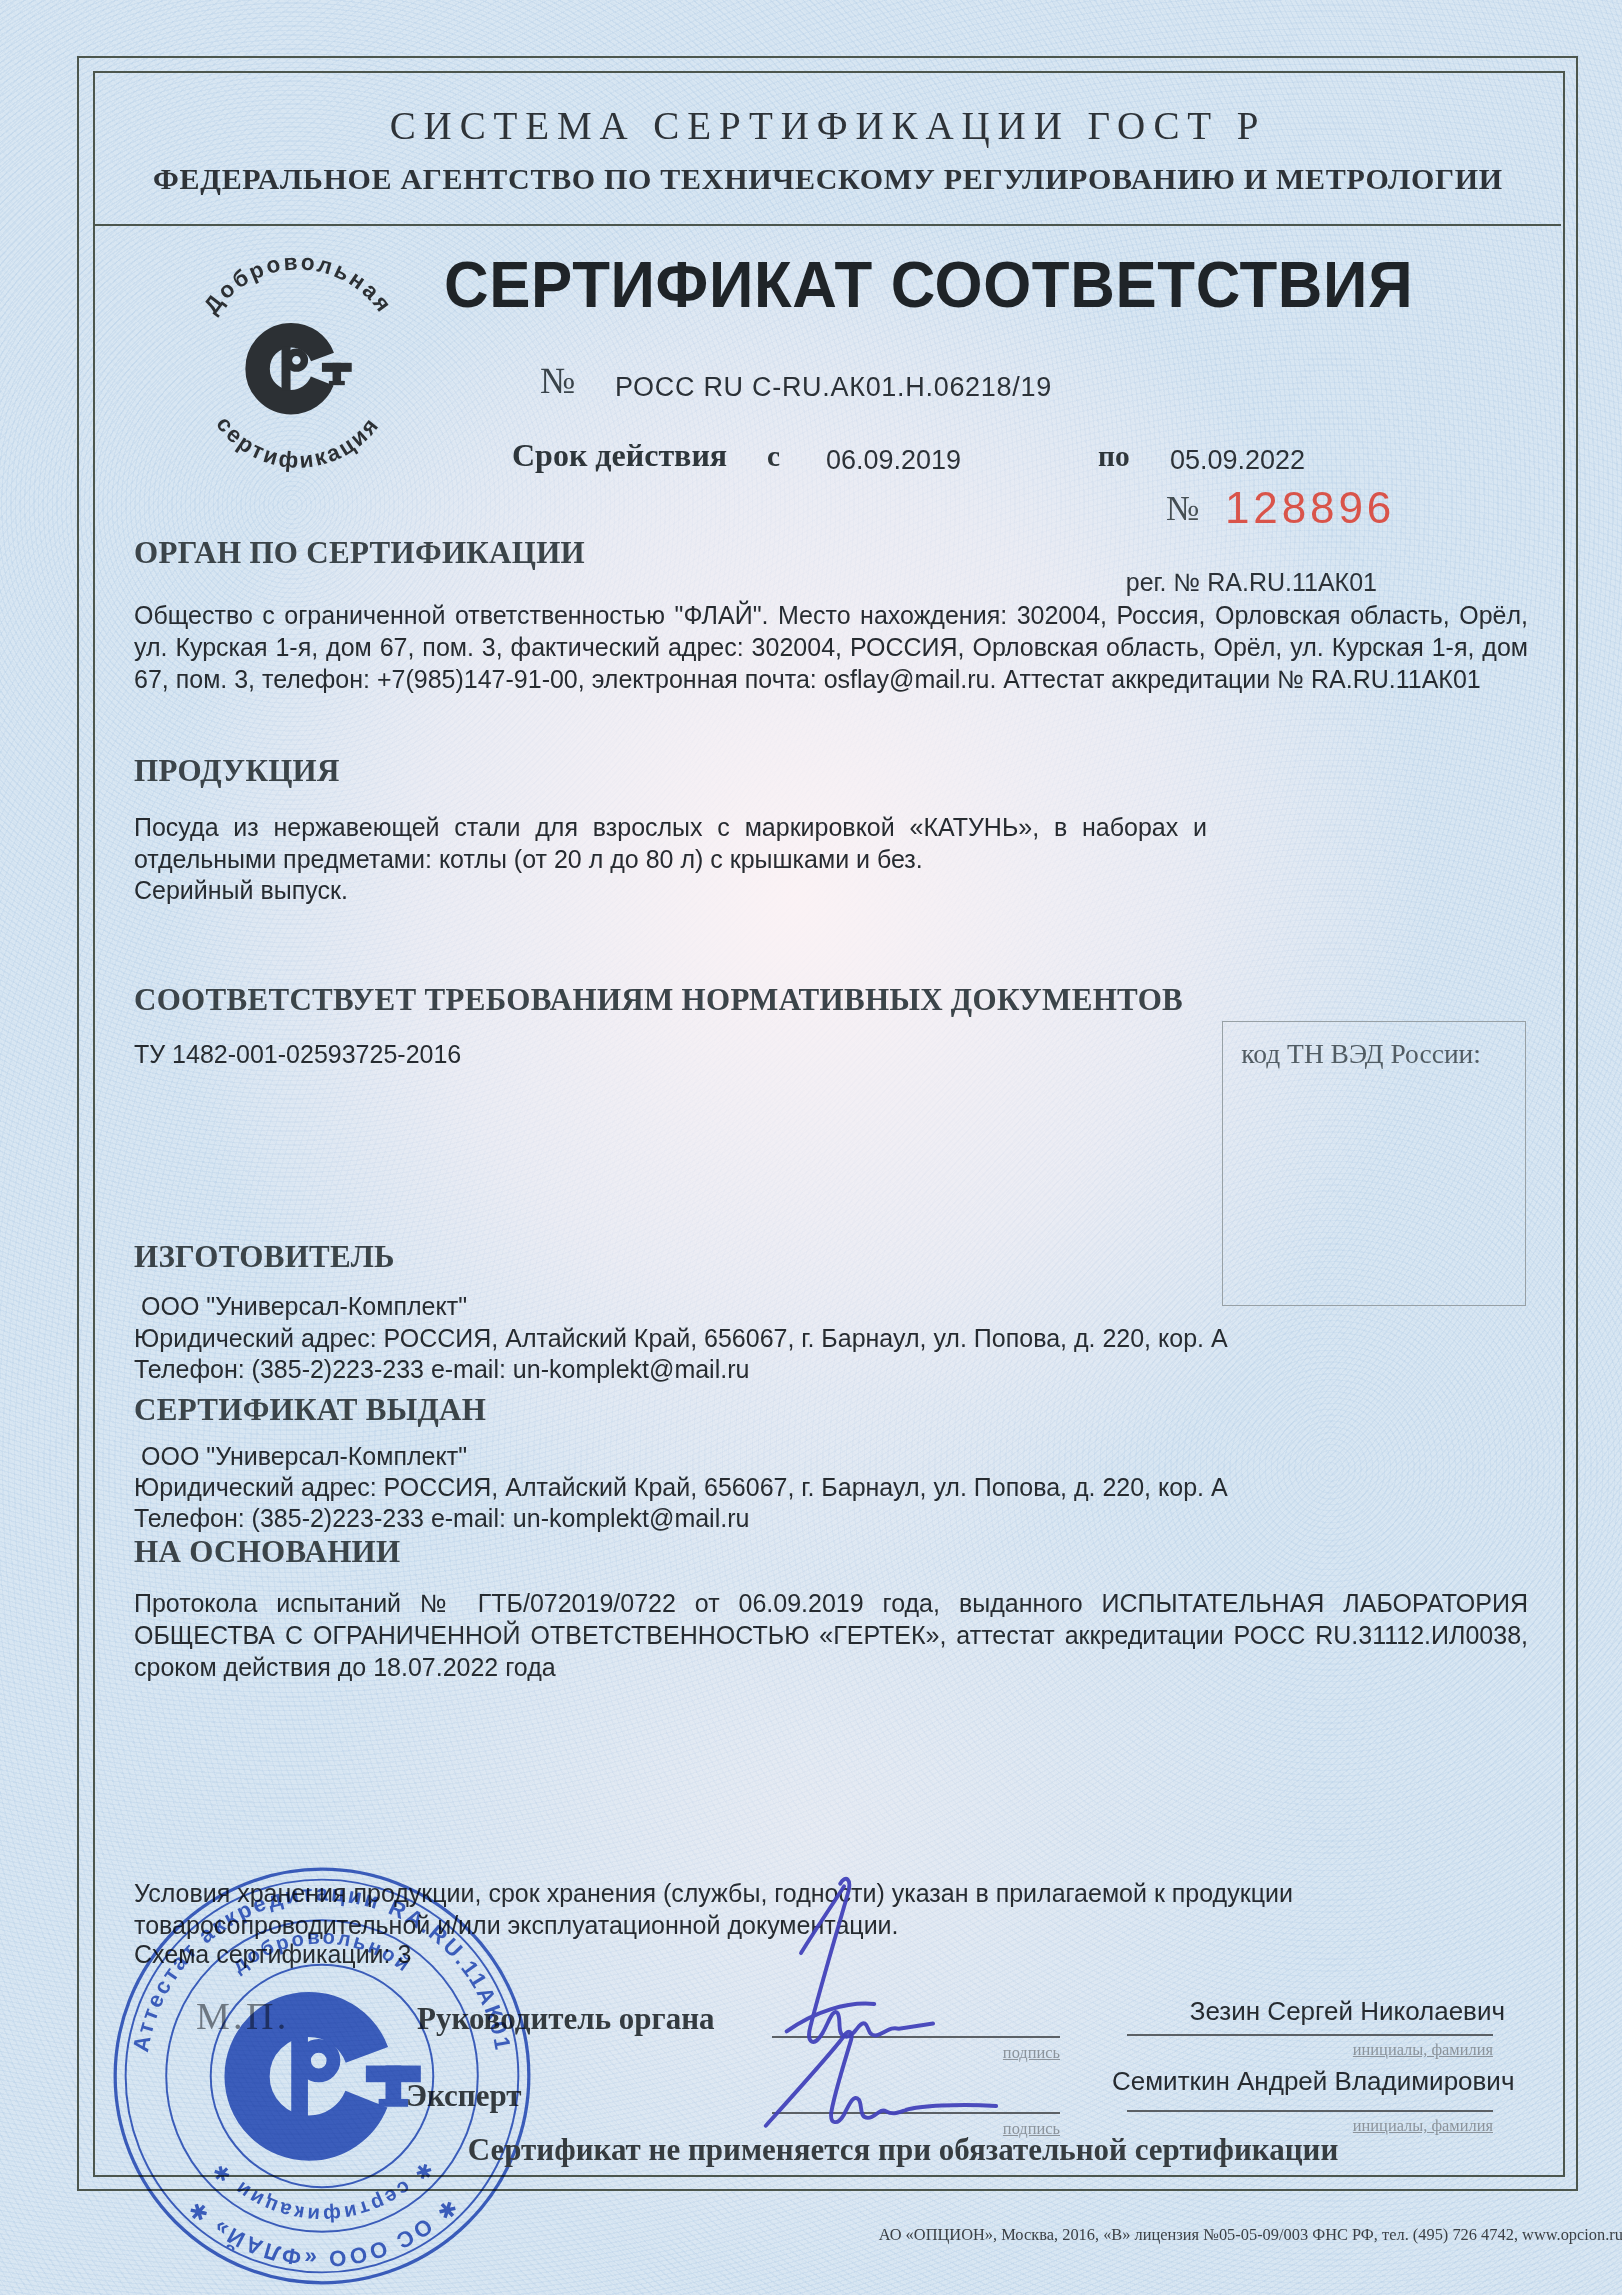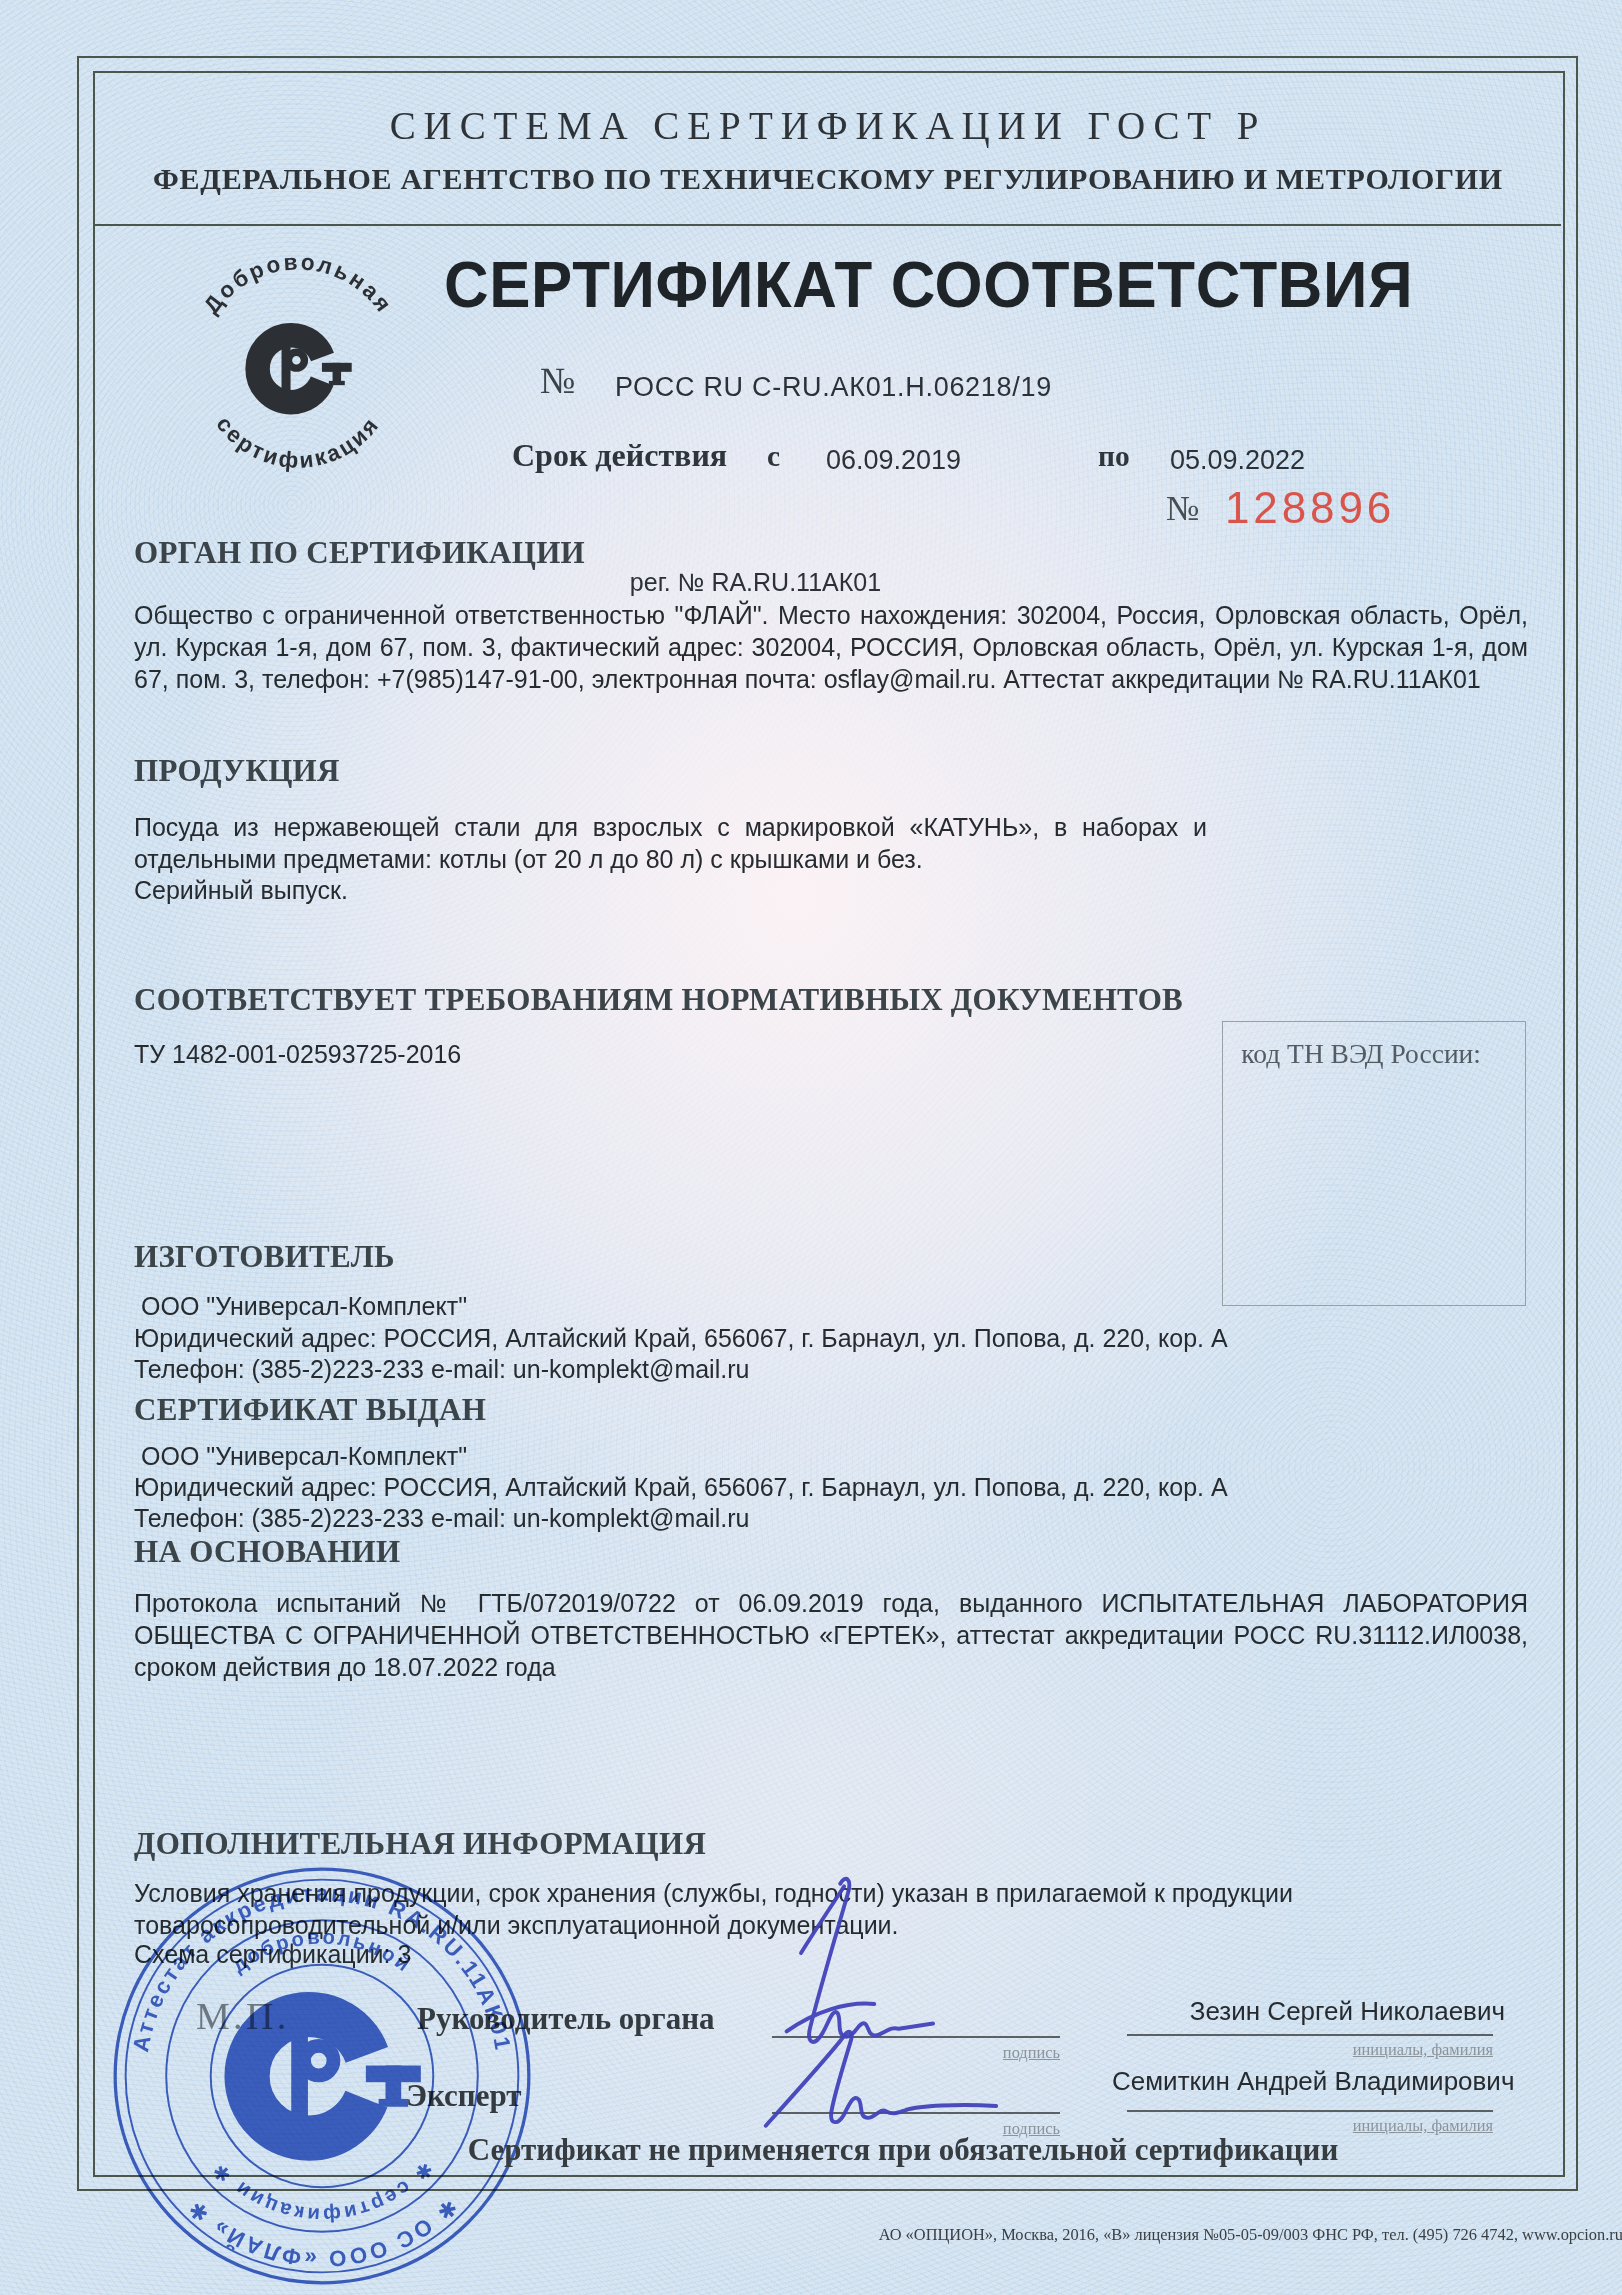--- a/index.html
+++ b/index.html
@@ -69,21 +69,21 @@
   <div class="abs serif" style="left:512px;top:437px;font-size:32px;font-weight:700;color:#2e363b;">Срок действия</div>
   <div class="abs serif" style="left:767px;top:440px;font-size:29.4px;font-weight:700;color:#2e363b;">с</div>
   <div class="abs sans" style="left:826px;top:445px;font-size:27px;color:#2b3137;">06.09.2019</div>
   <div class="abs serif" style="left:1098px;top:440px;font-size:29.4px;font-weight:700;color:#2e363b;">по</div>
   <div class="abs sans" style="left:1163px;top:445px;font-size:27px;color:#2b3137;margin-left:7px;">05.09.2022</div>
 
   <div class="abs serif" style="left:1166px;top:489px;font-size:35px;color:#454f54;">№</div>
   <div class="abs sans" style="left:1225px;top:483px;font-size:44px;color:#d9544a;letter-spacing:3.9px;">128896</div>
 
   <div class="abs heading" style="left:134px;top:535px;">ОРГАН ПО СЕРТИФИКАЦИИ</div>
-  <div class="abs sans" style="left:134px;top:568px;width:1243px;text-align:center;font-size:25px;color:#2b3137;">рег. № RA.RU.11АК01</div>
+  <div class="abs sans" style="left:134px;top:568px;width:1243px;text-align:right;font-size:25px;color:#2b3137;">рег. № RA.RU.11АК01</div>
   <div class="abs sans bodytxt" style="left:134px;top:599px;width:1394px;text-align:justify;">Общество с ограниченной ответственностью "ФЛАЙ". Место нахождения: 302004, Россия, Орловская область, Орёл, ул. Курская 1-я, дом 67, пом. 3, фактический адрес: 302004, РОССИЯ, Орловская область, Орёл, ул. Курская 1-я, дом 67, пом. 3, телефон: +7(985)147-91-00, электронная почта: osflay@mail.ru. Аттестат аккредитации № RA.RU.11АК01</div>
 
   <div class="abs heading" style="left:134px;top:753px;">ПРОДУКЦИЯ</div>
   <div class="abs sans bodytxt" style="left:134px;top:811px;width:1073px;text-align:justify;">Посуда из нержавеющей стали для взрослых с маркировкой «КАТУНЬ», в наборах и отдельными предметами: котлы (от 20 л до 80 л) с крышками и без.</div>
   <div class="abs sans bodytxt" style="left:134px;top:874px;">Серийный выпуск.</div>
 
   <div class="abs heading" style="left:134px;top:982px;">СООТВЕТСТВУЕТ ТРЕБОВАНИЯМ НОРМАТИВНЫХ ДОКУМЕНТОВ</div>
   <div class="abs sans bodytxt" style="left:134px;top:1038px;">ТУ 1482-001-02593725-2016</div>
   <div class="codebox" style="left:1222px;top:1021px;width:302px;height:283px;">
     <div class="lbl" style="position:absolute;left:18.3px;top:15.7px;">код ТН ВЭД России:</div>
@@ -95,21 +95,20 @@
   <div class="abs sans bodytxt" style="left:134px;top:1353px;width:1394px;">Телефон: (385-2)223-233 e-mail: un-komplekt@mail.ru</div>
 
   <div class="abs heading" style="left:134px;top:1392px;">СЕРТИФИКАТ ВЫДАН</div>
   <div class="abs sans bodytxt" style="left:141px;top:1440px;">ООО "Универсал-Комплект"</div>
   <div class="abs sans bodytxt" style="left:134px;top:1471px;width:1394px;">Юридический адрес: РОССИЯ, Алтайский Край, 656067, г. Барнаул, ул. Попова, д. 220, кор. А</div>
   <div class="abs sans bodytxt" style="left:134px;top:1502px;width:1394px;">Телефон: (385-2)223-233 e-mail: un-komplekt@mail.ru</div>
 
   <div class="abs heading" style="left:134px;top:1534px;">НА ОСНОВАНИИ</div>
   <div class="abs sans bodytxt" style="left:134px;top:1587px;width:1394px;text-align:justify;">Протокола испытаний № ГТБ/072019/0722 от 06.09.2019 года, выданного ИСПЫТАТЕЛЬНАЯ ЛАБОРАТОРИЯ ОБЩЕСТВА С ОГРАНИЧЕННОЙ ОТВЕТСТВЕННОСТЬЮ «ГЕРТЕК», аттестат аккредитации РОСС RU.31112.ИЛ0038, сроком действия до 18.07.2022 года</div>
 
-  <div class="abs heading" style="left:134px;top:1826px;">ДОПОЛНИТЕЛЬНАЯ ИНФОРМАЦИЯ</div>
   <div class="abs sans bodytxt" style="left:134px;top:1877px;width:1191px;">Условия хранения продукции, срок хранения (службы, годности) указан в прилагаемой к продукции товаросопроводительной и/или эксплуатационной документации.</div>
   <div class="abs sans bodytxt" style="left:134px;top:1938px;">Схема сертификации: 3</div>
 
   <div class="abs serif" style="left:196px;top:1994px;font-size:38px;color:#6d7781;letter-spacing:3.3px;">М.П.</div>
 
   <div class="abs serif" style="left:417px;top:2001px;font-size:31px;font-weight:700;color:#343b40;white-space:nowrap;">Руководитель органа</div>
   <div class="fieldline" style="left:772px;top:2036px;width:288px;"></div>
   <div class="abs cap" style="left:772px;top:2043px;width:288px;">подпись</div>
   <div class="abs sans" style="left:1112px;top:1996px;width:393px;text-align:right;font-size:26px;color:#262b30;white-space:nowrap;">Зезин Сергей Николаевич</div>
   <div class="fieldline" style="left:1127px;top:2034px;width:366px;"></div>

